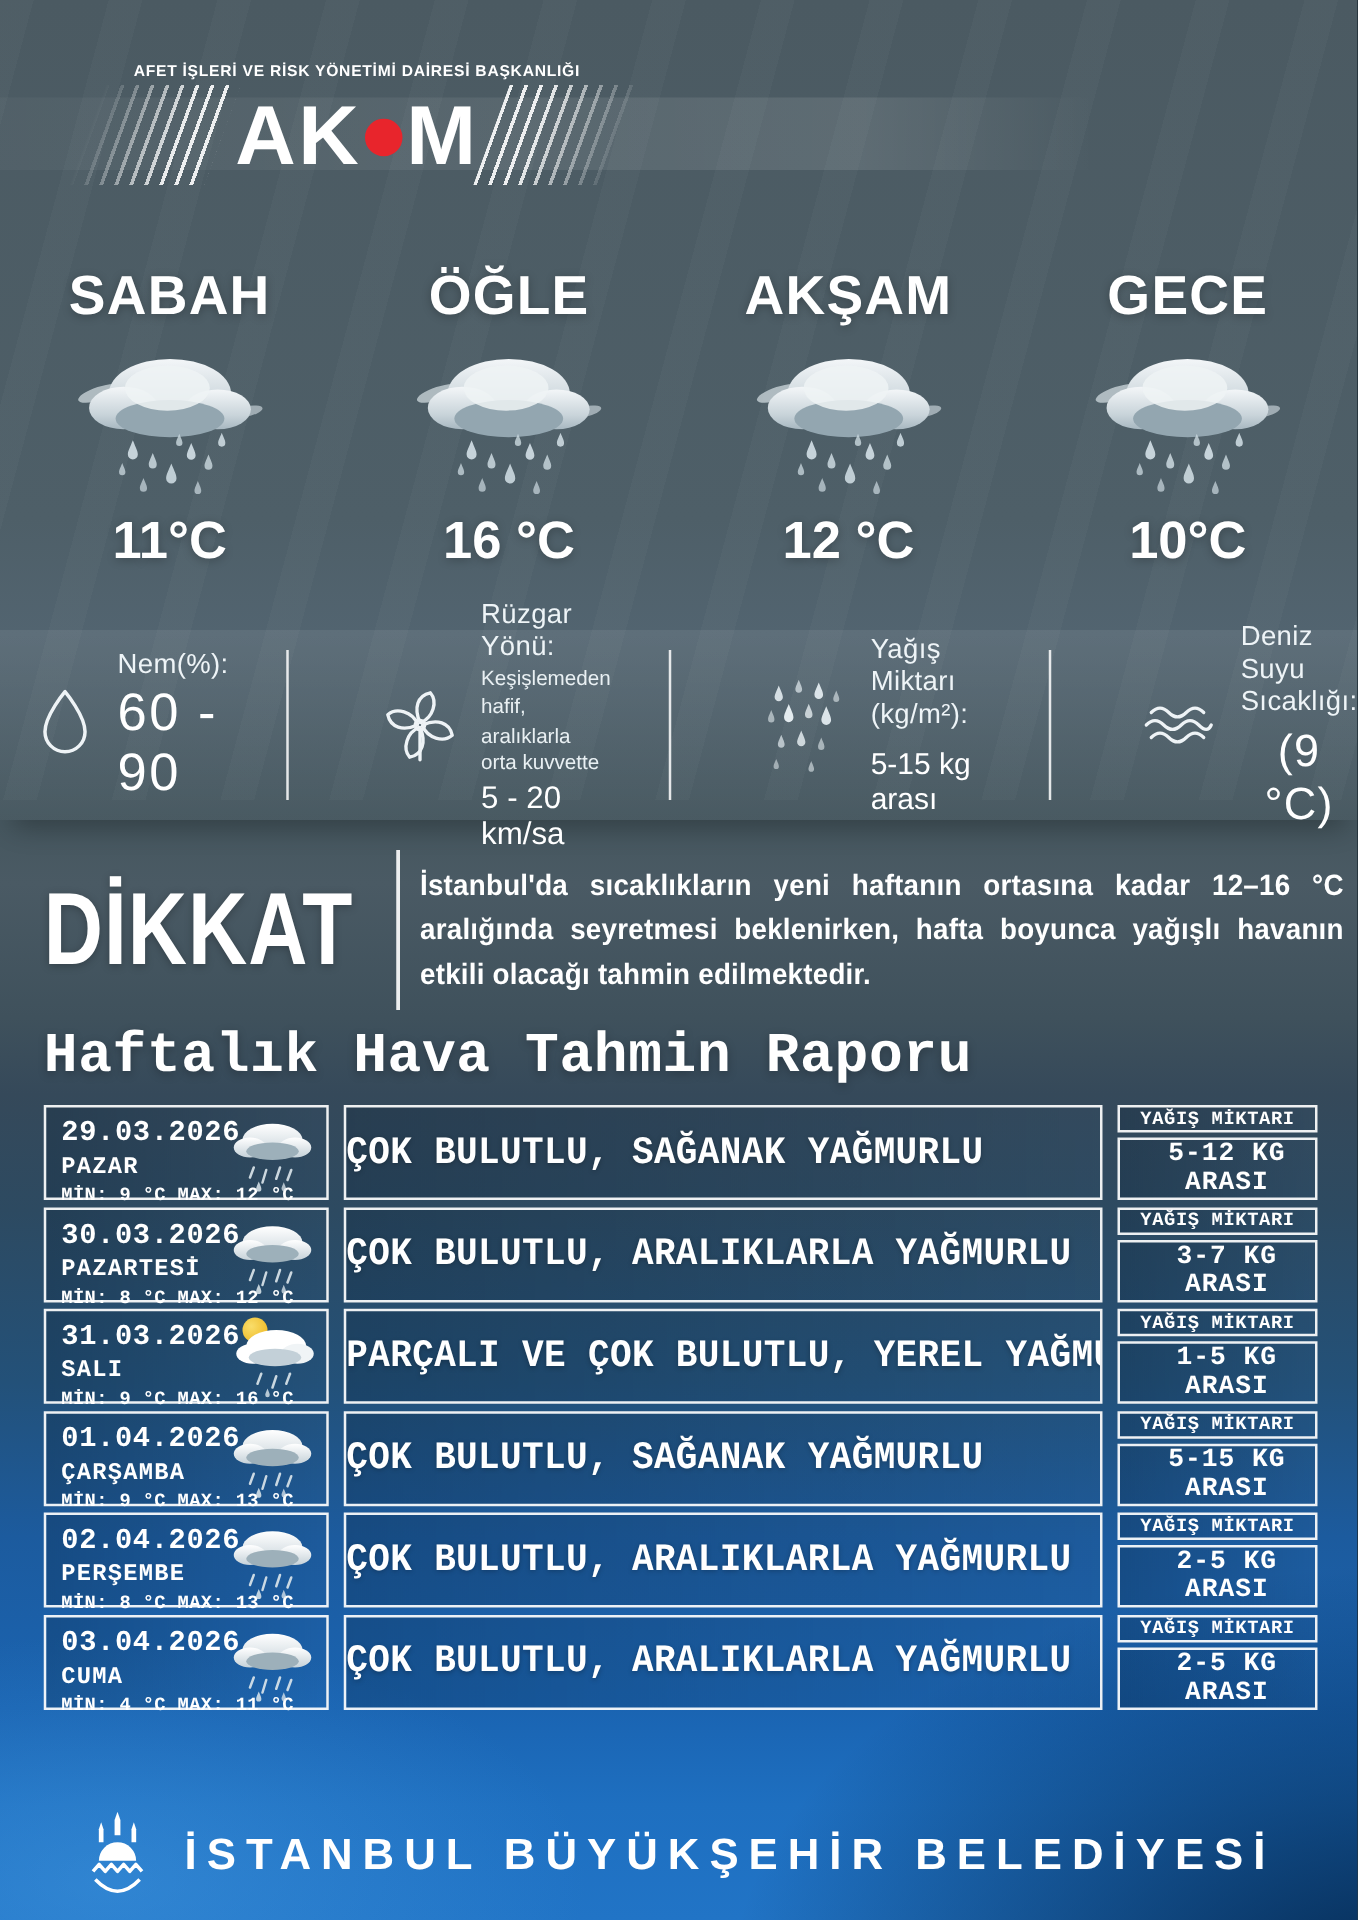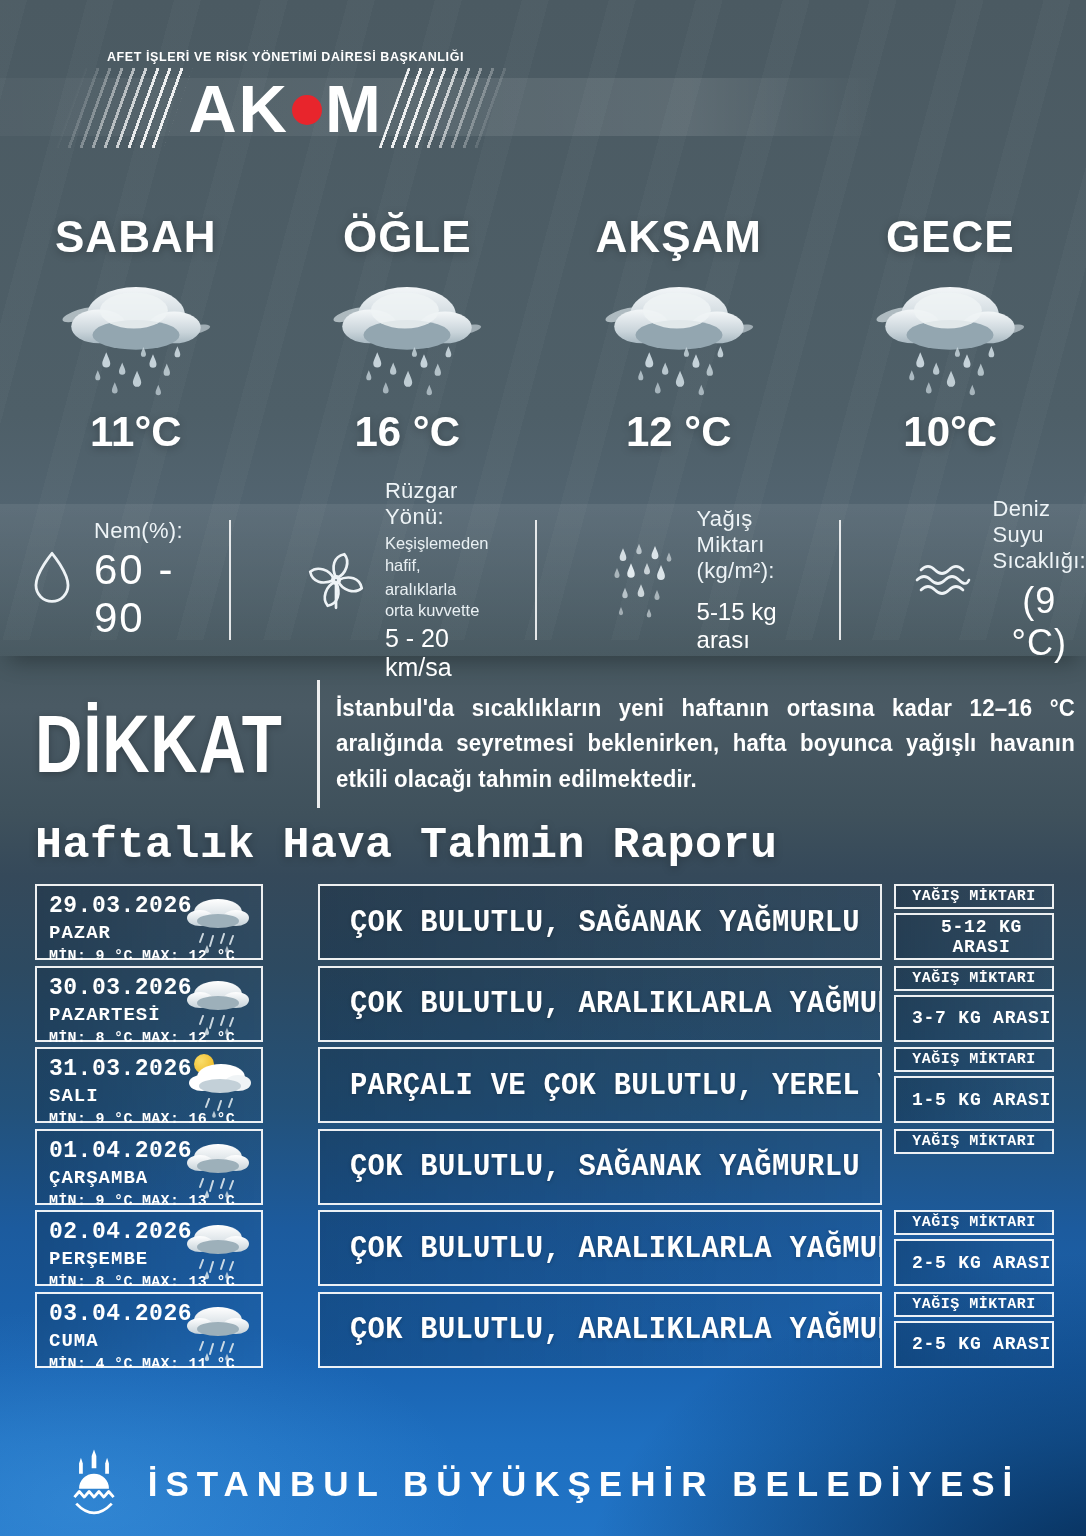--- a/index.html
+++ b/index.html
@@ -67,25 +67,25 @@
   
   .weekly{position:absolute;left:35px;top:820px;right:32px;font-family:Liberation Mono, monospace;}
   .weekly-title{font-size:45px;font-weight:700;letter-spacing:0.5px;margin:0 0 13px 0;text-shadow:0 2px 8px rgba(0,0,0,0.25);}
   .wrow{display:flex;height:76px;margin-bottom:5.5px;gap:12px;}
   .cell{border:2px solid rgba(255,255,255,0.92);background:linear-gradient(90deg, rgba(6,28,50,0.26), rgba(40,80,120,0.08));}
   .cell-day{width:228px;position:relative;padding:7px 6px 6px 12px;flex:0 0 auto;}
   .row-date{font-size:23px;font-weight:700;letter-spacing:0.5px;}
   .row-dayname{font-size:19px;font-weight:700;letter-spacing:1px;margin-top:3px;}
   .row-minmax{font-size:15px;font-weight:700;letter-spacing:0.3px;margin-top:4px;white-space:nowrap;}
   .row-icon{position:absolute;right:2px;top:2px;width:82px;height:68px;}
-  .cell-desc{flex:1;display:flex;align-items:center;padding-left:30px;overflow:hidden;margin-left:43px;}
+  .cell-desc{flex:1;display:flex;align-items:center;overflow:hidden;}
   .row-desc{font-size:31px;font-weight:700;letter-spacing:0.3px;white-space:nowrap;transform:scaleX(0.93);transform-origin:left center;text-shadow:0 1px 4px rgba(0,0,0,0.25);}
   .cell-amount{width:160px;flex:0 0 auto;display:flex;flex-direction:column;gap:4px;border:none;background:none;}
   .amount-header{height:25px;display:flex;align-items:center;justify-content:center;font-size:15px;font-weight:700;letter-spacing:0.5px;}
-  .amount-value{flex:1;display:flex;align-items:center;justify-content:center;font-size:18px;font-weight:700;letter-spacing:0.8px;text-align:center;padding-left:15px;}
+  .amount-value{flex:1;display:flex;align-items:center;justify-content:center;font-size:21px;font-weight:700;letter-spacing:0.8px;text-align:center;padding-left:15px;}
 
   
   .footer{position:absolute;left:0;right:0;top:1432px;height:104px;display:flex;align-items:center;justify-content:center;gap:26px;}
   .ibb-logo{width:56px;height:74px;}
   .footer-org{font-size:35px;font-weight:700;letter-spacing:8px;white-space:nowrap;}
   .svgdefs{position:absolute;width:0;height:0;overflow:hidden;}
 </style>
 </head>
 <body>
 
@@ -378,20 +378,21 @@
         <div class="row-minmax">MİN: 9 °C MAX: 13 °C</div>
         <svg class="row-icon">
             <use href="#cloud-rain-sm"></use>
           </svg>
       </div>
       <div class="cell cell-desc">
         <span class="row-desc">ÇOK BULUTLU, SAĞANAK YAĞMURLU</span>
       </div>
       <div class="cell-amount">
         <div class="cell amount-header">YAĞIŞ MİKTARI</div>
+        <div class="cell amount-value">5-15 KG ARASI</div>
       </div>
     </div>
 
     <div class="wrow">
       <div class="cell cell-day">
         <div class="row-date">02.04.2026</div>
         <div class="row-dayname">PERŞEMBE</div>
         <div class="row-minmax">MİN: 8 °C MAX: 13 °C</div>
         <svg class="row-icon">
             <use href="#cloud-rain-sm"></use>

